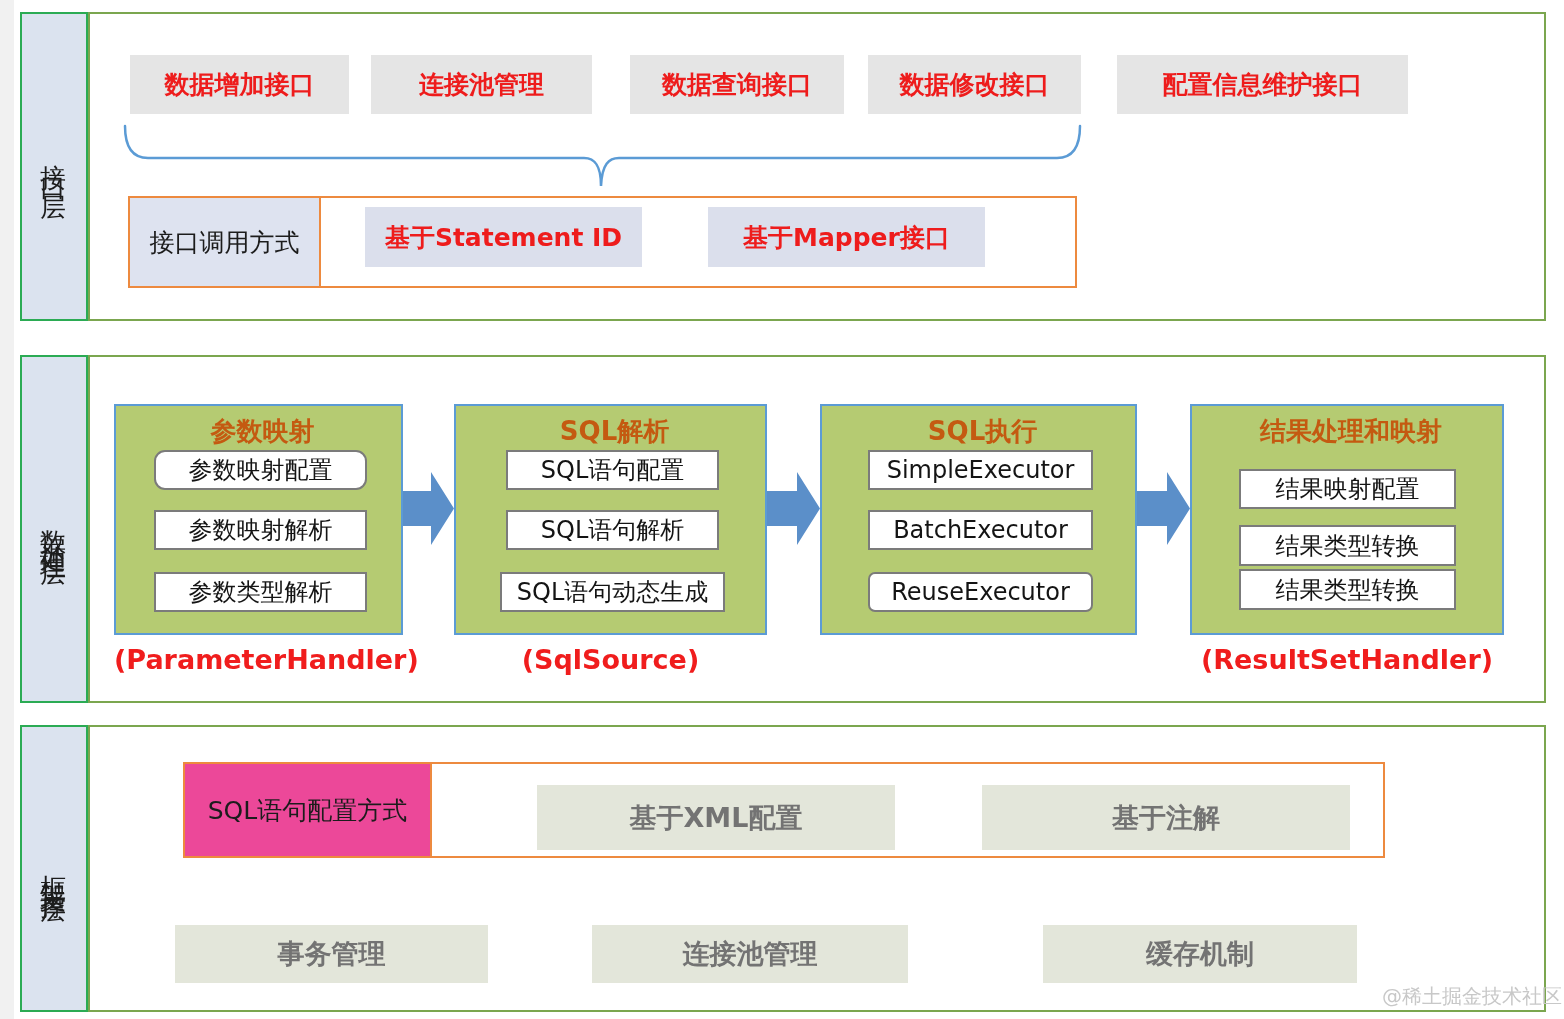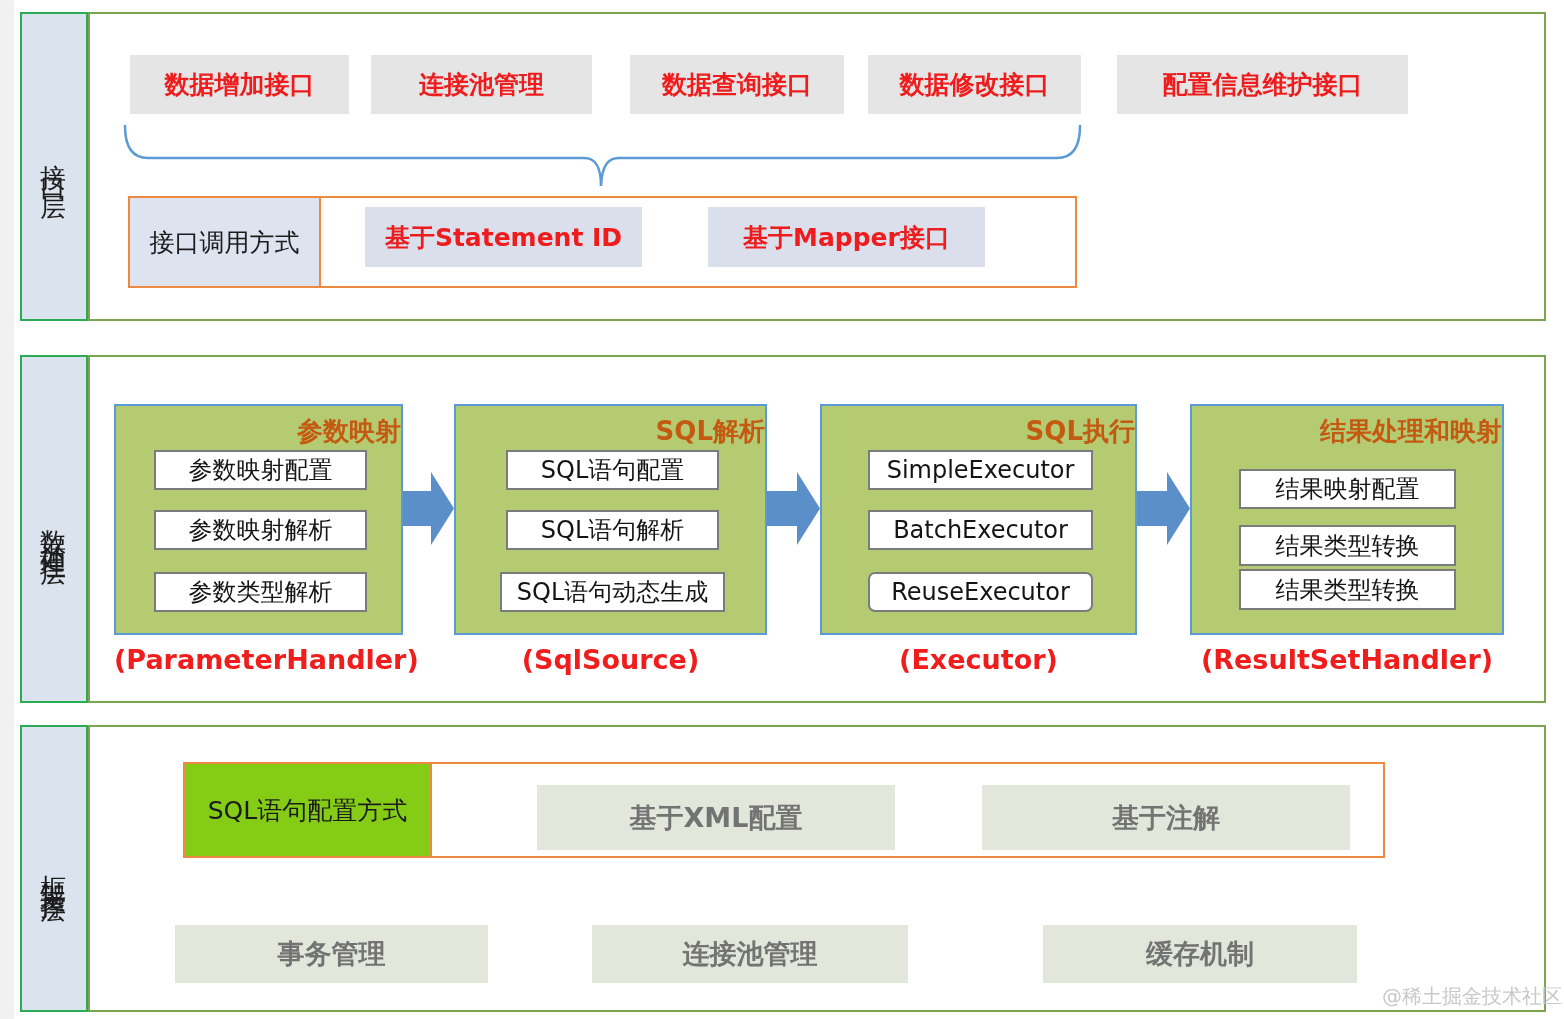--- a/index.html
+++ b/index.html
@@ -18,21 +18,21 @@
   }
   
   .flexc{display:flex;align-items:center;justify-content:center;box-sizing:border-box;position:absolute;}
   .api-box{background:#e5e5e5;color:#ee1c1c;font-weight:bold;font-size:25px;}
   .lav-box{background:#dbdfec;color:#ee1c1c;font-weight:bold;font-size:25px;}
   .call-frame{position:absolute;border:2px solid #ed8a3f;background:#ffffff;box-sizing:border-box;}
   .call-left{background:#dee3f0;border-right:2px solid #ed8a3f;color:#1c1c1c;font-size:25px;font-weight:normal;}
   .support-box{background:#e3e6da;color:#737373;font-weight:bold;font-size:27px;}
   
   .module{position:absolute;background:#b5cb72;border:2px solid #5b9bd5;box-sizing:border-box;}
-  .module-title{position:absolute;left:0;right:0;top:8px;text-align:right;
+  .module-title{position:absolute;left:0;right:0;top:8px;text-align:center;
     color:#c45a11;font-weight:bold;font-size:26px;margin-left:8px;}
   .module-item{position:absolute;background:#ffffff;border:2px solid #7b7b7b;
     color:#141414;font-size:24px;display:flex;align-items:center;justify-content:center;box-sizing:border-box;}
   .caption{position:absolute;text-align:center;color:#f01d1d;font-weight:bold;font-size:27px;}
   .svg-abs{position:absolute;}
   .watermark{position:absolute;color:#c8c8c8;font-size:20px;z-index:9;}
 </style>
 </head>
 <body>
 
@@ -55,21 +55,21 @@
   <div class="call-frame" style="left:128px;top:196px;width:949px;height:92px;"></div>
   <div class="flexc call-left" style="left:128px;top:196px;width:193px;height:92px;border:2px solid #ed8a3f;">接口调用方式</div>
   <div class="flexc lav-box" style="left:365px;top:207px;width:277px;height:60px;">基于Statement ID</div>
   <div class="flexc lav-box" style="left:708px;top:207px;width:277px;height:60px;">基于Mapper接口</div>
 
   <div class="layer-outer" style="left:88px;top:355px;width:1458px;height:348px;"></div>
   <div class="layer-label" style="left:20px;top:355px;width:68px;height:348px;letter-spacing:8px;">数据处理层</div>
 
   <div class="module" style="left:114px;top:404px;width:289px;height:231px;">
     <div class="module-title">参数映射</div>
-    <div class="module-item" style="left:38px;top:44px;width:213px;height:40px;">参数映射配置</div>
+    <div class="module-item" style="left:38px;top:44px;width:213px;height:40px;border-radius:11px;">参数映射配置</div>
     <div class="module-item" style="left:38px;top:104px;width:213px;height:40px;">参数映射解析</div>
     <div class="module-item" style="left:38px;top:166px;width:213px;height:40px;">参数类型解析</div>
   </div>
   <div class="caption" style="left:114px;top:644px;width:289px;">(ParameterHandler)</div>
 
   <svg class="svg-abs" style="left:403px;top:472px;" width="51" height="73" viewBox="0 0 51 73">
     <polygon points="0,19 28,19 28,0 51,36.5 28,73 28,54 0,54" fill="#5b8fc9"></polygon>
   </svg>
 
   <div class="module" style="left:454px;top:404px;width:313px;height:231px;">
@@ -83,39 +83,38 @@
   <svg class="svg-abs" style="left:767px;top:472px;" width="53" height="73" viewBox="0 0 53 73">
     <polygon points="0,19 30,19 30,0 53,36.5 30,73 30,54 0,54" fill="#5b8fc9"></polygon>
   </svg>
 
   <div class="module" style="left:820px;top:404px;width:317px;height:231px;">
     <div class="module-title">SQL执行</div>
     <div class="module-item" style="left:46px;top:44px;width:225px;height:40px;">SimpleExecutor</div>
     <div class="module-item" style="left:46px;top:104px;width:225px;height:40px;">BatchExecutor</div>
     <div class="module-item" style="left:46px;top:166px;width:225px;height:40px;border-radius:7px;">ReuseExecutor</div>
   </div>
-  <div class="caption" style="left:820px;top:644px;width:317px;">(Executor)</div>
 
   <svg class="svg-abs" style="left:1137px;top:472px;" width="53" height="73" viewBox="0 0 53 73">
     <polygon points="0,19 30,19 30,0 53,36.5 30,73 30,54 0,54" fill="#5b8fc9"></polygon>
   </svg>
 
   <div class="module" style="left:1190px;top:404px;width:314px;height:231px;">
     <div class="module-title">结果处理和映射</div>
     <div class="module-item" style="left:47px;top:63px;width:217px;height:40px;">结果映射配置</div>
     <div class="module-item" style="left:47px;top:119px;width:217px;height:41px;">结果类型转换</div>
     <div class="module-item" style="left:47px;top:163px;width:217px;height:41px;">结果类型转换</div>
   </div>
   <div class="caption" style="left:1190px;top:644px;width:314px;">(ResultSetHandler)</div>
 
   <div class="layer-outer" style="left:88px;top:725px;width:1458px;height:287px;"></div>
   <div class="layer-label" style="left:20px;top:725px;width:68px;height:287px;letter-spacing:6px;">框架支撑层</div>
 
   <div class="call-frame" style="left:183px;top:762px;width:1202px;height:96px;"></div>
-  <div class="flexc call-left" style="left:183px;top:762px;width:249px;height:96px;border:2px solid #ed8a3f;background:#84cc16;">SQL语句配置方式</div>
+  <div class="flexc call-left" style="left:183px;top:762px;width:249px;height:96px;border:2px solid #ed8a3f;background:#ec4899;">SQL语句配置方式</div>
   <div class="flexc support-box" style="left:537px;top:785px;width:358px;height:65px;">基于XML配置</div>
   <div class="flexc support-box" style="left:982px;top:785px;width:368px;height:65px;">基于注解</div>
 
   <div class="flexc support-box" style="left:175px;top:925px;width:313px;height:58px;">事务管理</div>
   <div class="flexc support-box" style="left:592px;top:925px;width:316px;height:58px;">连接池管理</div>
   <div class="flexc support-box" style="left:1043px;top:925px;width:314px;height:58px;">缓存机制</div>
 
   <div class="watermark" style="right:2px;top:983px;">@稀土掘金技术社区</div>
 </div>
 

